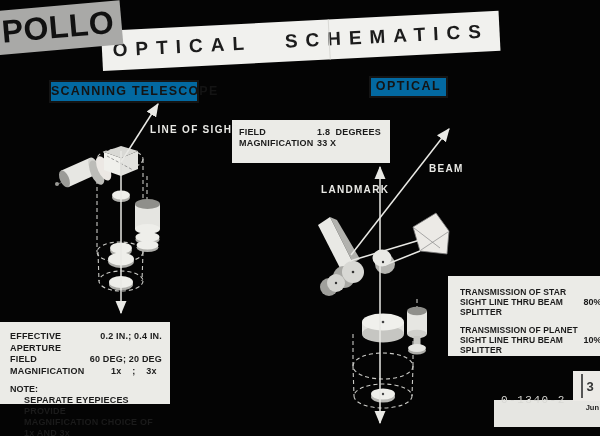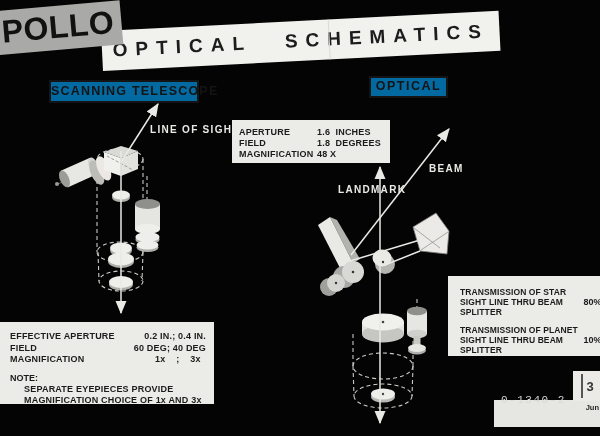--- a/index.html
+++ b/index.html
@@ -26,29 +26,29 @@
   
   .box-label{
     background:#0369a1;border:2px solid #141414;color:#141414;font-weight:bold;
     text-align:center;box-sizing:border-box;white-space:nowrap;z-index:4;
   }
   #scanning-telescope-label{left:49px;top:80px;width:150px;height:23px;font-size:12.5px;line-height:18px;letter-spacing:1.2px;}
   #sextant-label{left:369px;top:76px;width:79px;height:22px;font-size:12.5px;line-height:17px;letter-spacing:1.5px;}
   
   .white-label{color:#e9e9e5;font-weight:bold;font-size:10px;letter-spacing:1.3px;white-space:nowrap;z-index:4;}
   #line-of-sight-label{left:150px;top:124px;}
-  #landmark-label{left:338px;top:184px;}
+  #landmark-label{left:321px;top:184px;}
   #star-label{left:429px;top:163px;}
   
   .spec-box{background:#ebebe7;color:#1b1b1b;font-weight:bold;box-sizing:border-box;z-index:3;}
   #sextant-specs{left:232px;top:120px;width:158px;height:43px;padding:7px 0 0 7px;font-size:9px;}
   .srow{display:flex;line-height:11px;letter-spacing:.2px;}
   .srow .lab{width:78px;}
   .srow .val{white-space:pre;}
-  #telescope-specs{left:0;top:322px;width:214px;height:82px;padding:9px 8px 0 10px;font-size:9px;}
+  #telescope-specs{left:0;top:322px;width:170px;height:82px;padding:9px 8px 0 10px;font-size:9px;}
   .trow{display:flex;justify-content:space-between;line-height:11.5px;letter-spacing:.2px;}
   .trow .val{white-space:pre;}
   #note-heading{margin-top:6px;text-underline-offset:2px;line-height:12px;}
   .note-line{margin-left:14px;line-height:11px;letter-spacing:.2px;}
   #transmission-box{left:448px;top:276px;width:165px;height:80px;padding:11px 0 0 12px;font-size:8.5px;}
   .xrow{display:flex;margin-bottom:8px;}
   .xrow .lab{width:126px;line-height:10px;letter-spacing:.1px;}
   .xrow .val{width:30px;align-self:center;font-size:9px;}
   
   #drawing-number{left:501px;top:394px;color:#d8d8d4;font-family:Liberation Mono, monospace;
@@ -211,41 +211,37 @@
 
 <div class="abs box-label" id="scanning-telescope-label">SCANNING TELESCOPE</div>
 <div class="abs box-label" id="sextant-label">OPTICAL</div>
 
 <div class="abs white-label" id="line-of-sight-label">LINE OF SIGHT</div>
 <div class="abs white-label" id="landmark-label">LANDMARK</div>
 <div class="abs white-label" id="star-label">BEAM</div>
 
 <div class="abs spec-box" id="sextant-specs">
   <div class="srow">
-    <span class="lab">APERTURE</span>
-    <span class="val">1.6  INCHES</span>
-  </div>
-  <div class="srow">
     <span class="lab">FIELD</span>
     <span class="val">1.8  DEGREES</span>
   </div>
   <div class="srow">
     <span class="lab">MAGNIFICATION</span>
-    <span class="val">48 X</span>
+    <span class="val">33 X</span>
   </div>
 </div>
 
 <div class="abs spec-box" id="telescope-specs">
   <div class="trow">
     <span class="lab">EFFECTIVE APERTURE</span>
     <span class="val">0.2 IN.; 0.4 IN.</span>
   </div>
   <div class="trow">
     <span class="lab">FIELD</span>
-    <span class="val">60 DEG; 40 DEG</span>
+    <span class="val">60 DEG; 20 DEG</span>
   </div>
   <div class="trow">
     <span class="lab">MAGNIFICATION</span>
     <span class="val">1x    ;    3x  </span>
   </div>
   <div id="note-heading">NOTE:</div>
   <div class="note-line">SEPARATE  EYEPIECES  PROVIDE</div>
   <div class="note-line">MAGNIFICATION CHOICE OF 1x AND 3x</div>
 </div>
 

